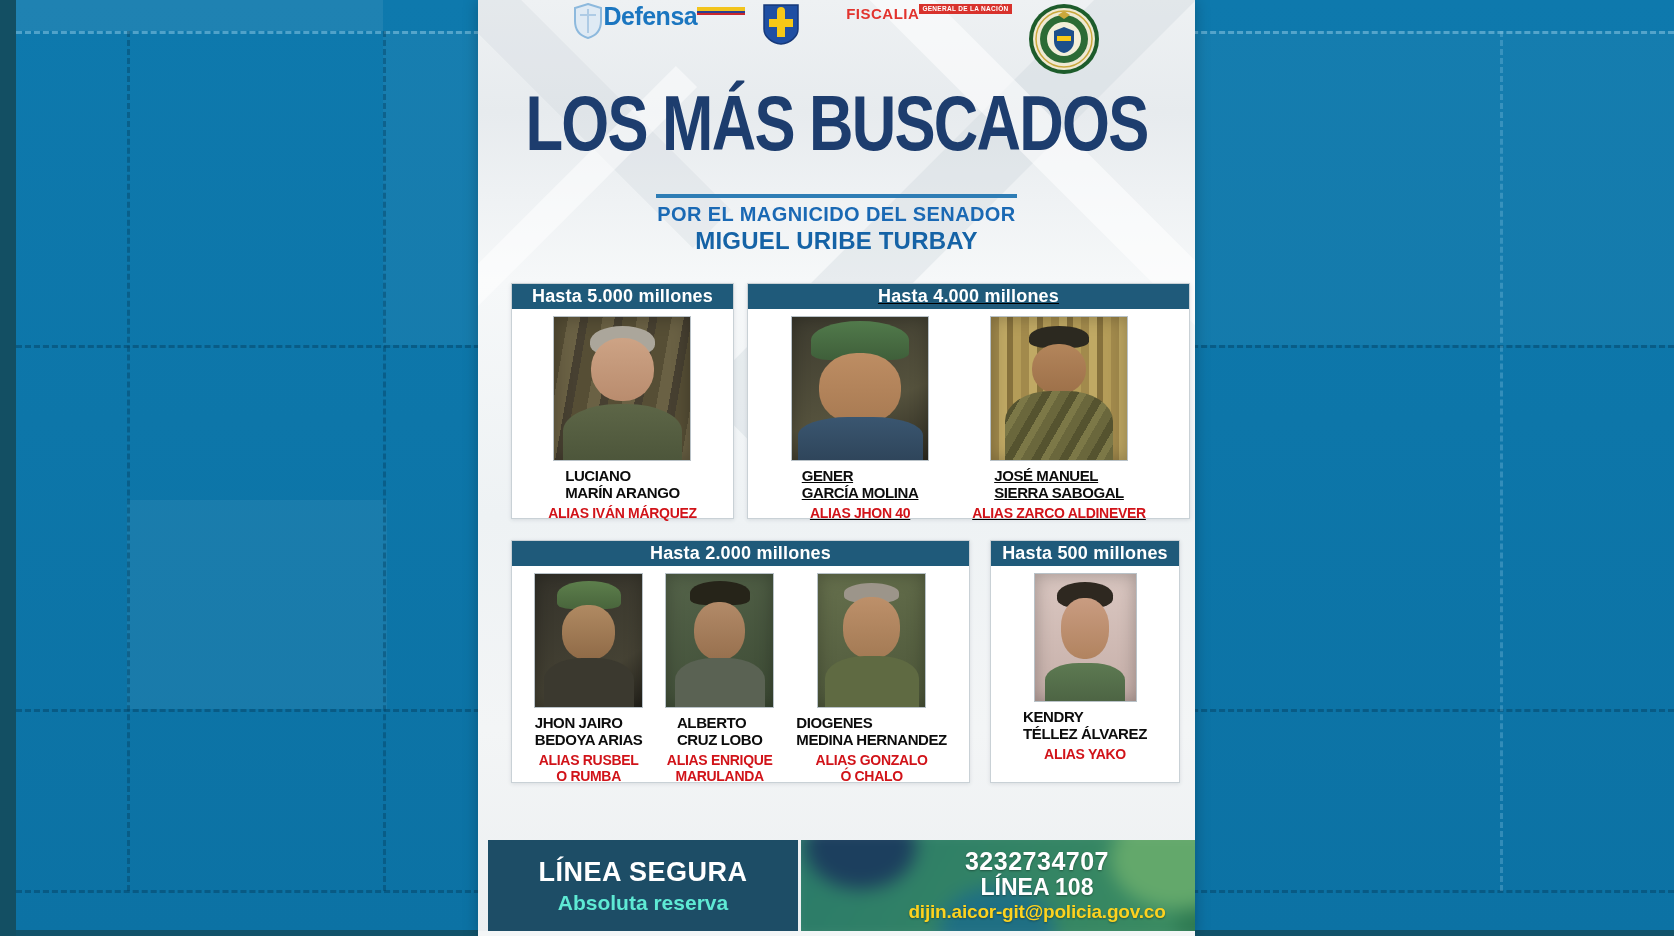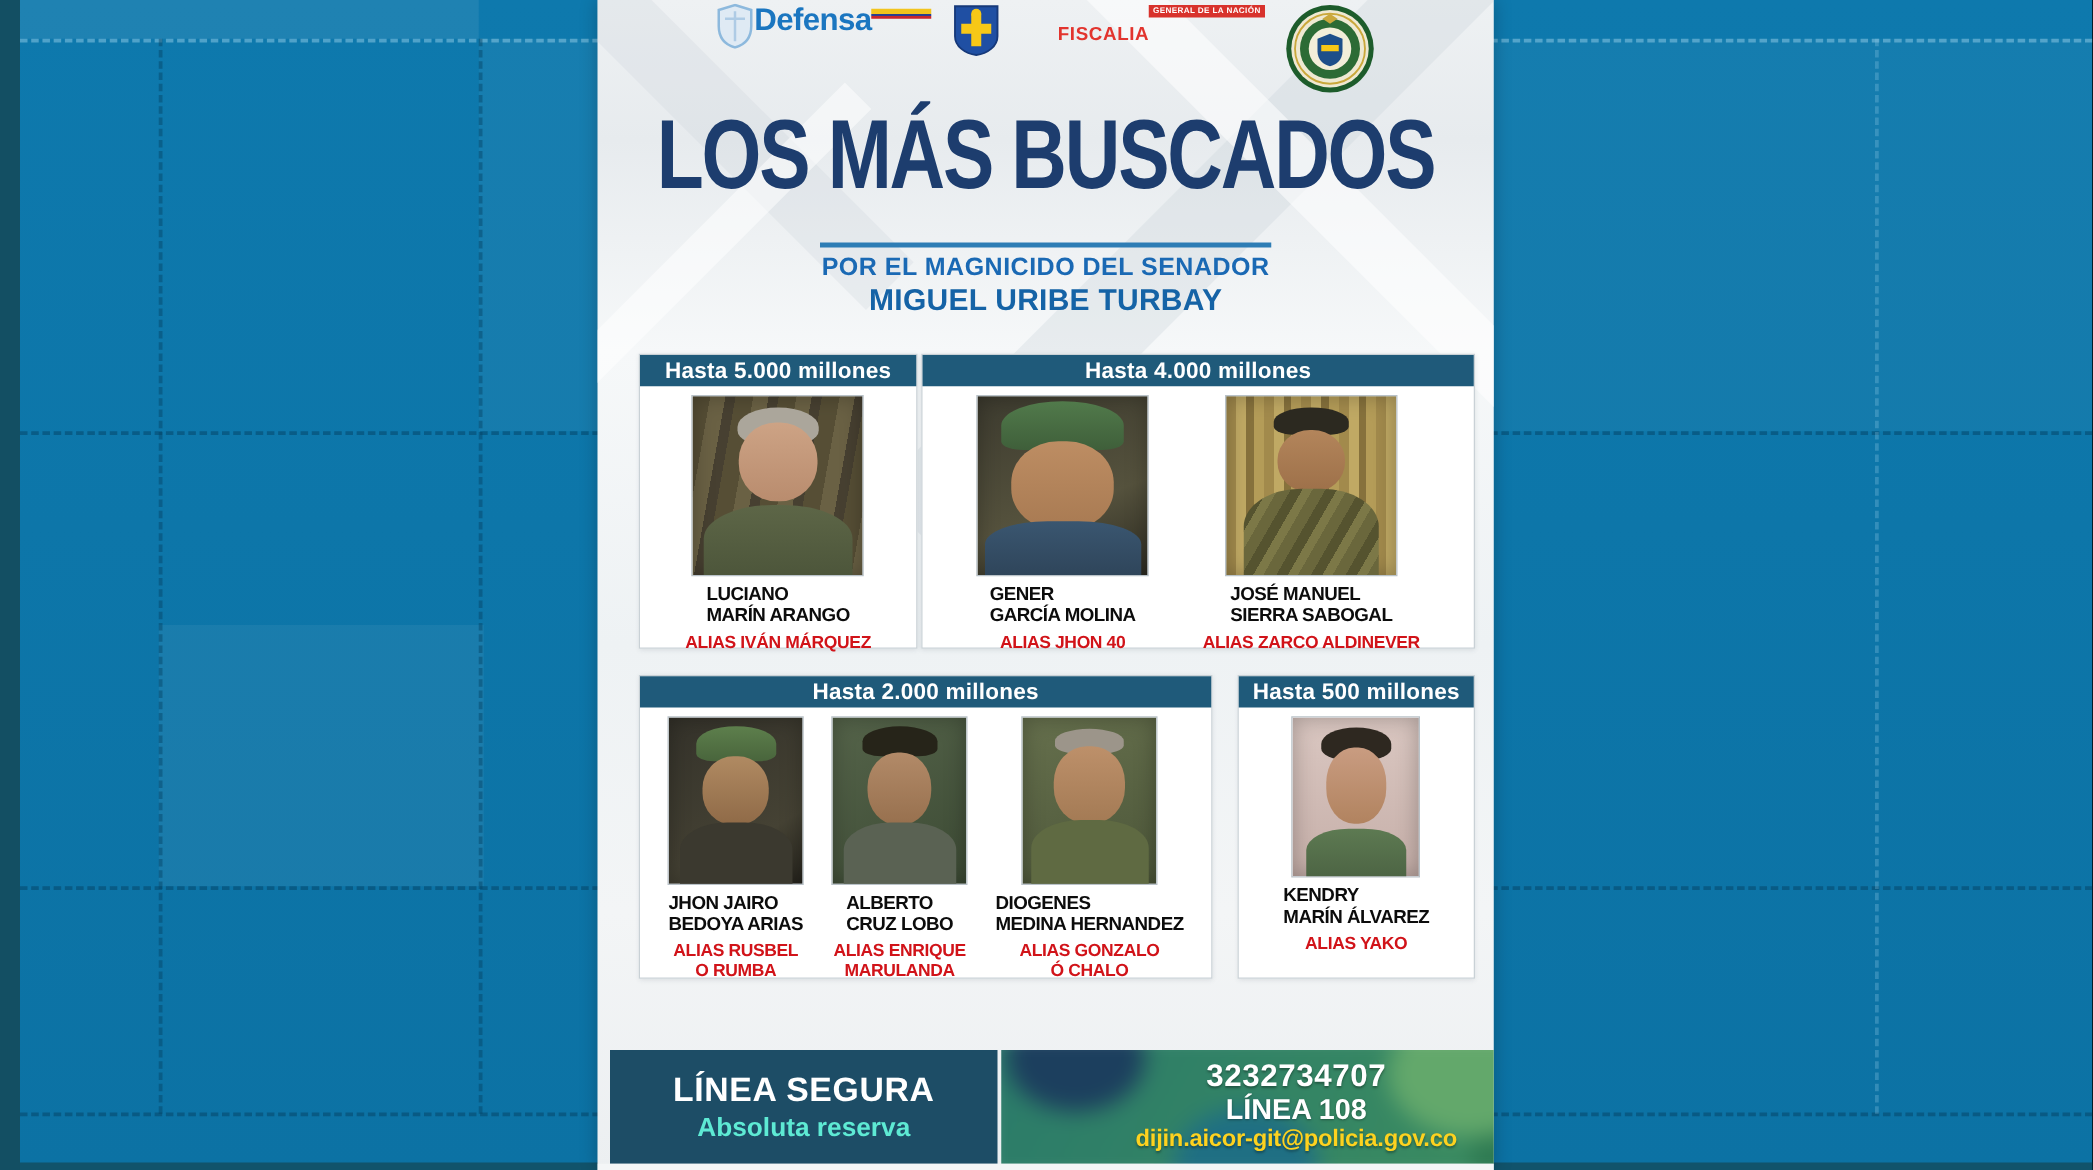--- a/index.html
+++ b/index.html
@@ -35,32 +35,32 @@
   .deco{position:absolute;pointer-events:none;}
   .deco.d1{width:900px;height:72px;right:-300px;top:64px;background:rgba(198,207,215,0.30);transform:rotate(-45deg);}
   .deco.d2{width:900px;height:46px;right:-330px;top:150px;background:rgba(255,255,255,0.55);transform:rotate(45deg);}
   .deco.d3{width:520px;height:54px;left:-210px;top:18px;background:rgba(203,211,219,0.28);transform:rotate(45deg);}
   .deco.d4{width:420px;height:30px;left:-150px;top:210px;background:rgba(255,255,255,0.5);transform:rotate(-45deg);}
   
   .logos{position:absolute;top:3px;left:0;width:100%;display:flex;justify-content:center;align-items:flex-start;gap:16px;}
   .logo-col{display:flex;align-items:flex-start;}
   .defensa-word{font-size:25px;font-weight:bold;color:#1b76c0;letter-spacing:-0.5px;line-height:1;margin-top:1px;}
   .flagbar{width:48px;height:8px;margin-top:4px;background:linear-gradient(180deg,#f2c41d 0 50%,#2a3f8f 50% 75%,#c8262c 75% 100%);}
-  .fiscalia-word{font-size:15px;font-weight:bold;color:#e2342e;letter-spacing:0.5px;line-height:1;margin-top:17px;padding-left:45px;}
+  .fiscalia-word{font-size:15px;font-weight:bold;color:#e2342e;letter-spacing:0.5px;line-height:1;margin-top:3px;padding-left:45px;}
   .fiscalia-banner{margin-top:1px;background:#d8322c;color:#fff;font-size:6.5px;font-weight:bold;padding:1px 3px;letter-spacing:0.3px;line-height:1.2;}
   
   .title{position:absolute;top:84px;left:0;width:100%;text-align:center;line-height:1;white-space:nowrap;}
   .title span{display:inline-block;font-size:70px;font-weight:bold;color:#1d3d6e;letter-spacing:-2px;transform:scale(0.88,1.12);transform-origin:center top;}
   .divider{position:absolute;top:194px;left:178px;width:361px;height:4px;background:#2e7db5;}
   .sub1{position:absolute;top:203px;left:0;width:100%;text-align:center;font-size:20px;font-weight:bold;color:#1a69b4;letter-spacing:0.4px;}
   .sub2{position:absolute;top:227px;left:0;width:100%;text-align:center;font-size:24px;font-weight:bold;color:#1563a6;letter-spacing:0.2px;}
   
   .card{position:absolute;background:#fff;border:1px solid #c9d1d6;box-shadow:0 1px 4px rgba(40,60,70,0.12);}
   .card1{left:33px;top:283px;width:221px;height:234px;}
-  .card2{left:259px;top:283px;width:441px;height:234px;}
+  .card2{left:269px;top:283px;width:441px;height:234px;text-decoration:underline;}
   .card3{left:33px;top:540px;width:457px;height:241px;}
   .card4{left:512px;top:540px;width:188px;height:241px;}
   .banner{height:25px;background:#1f5a7a;color:#fff;display:flex;align-items:center;justify-content:center;font-size:18px;font-weight:bold;letter-spacing:0.2px;}
   .people{display:flex;justify-content:space-evenly;align-items:flex-start;padding-top:7px;}
   .person{margin:0;display:flex;flex-direction:column;align-items:center;}
   .pname{font-size:15px;font-weight:bold;line-height:1.13;letter-spacing:-0.4px;color:#0c0c0c;margin-top:7px;text-align:left;}
   .palias{font-size:14px;font-weight:bold;line-height:1.15;letter-spacing:-0.3px;color:#d11319;margin-top:3px;text-align:center;}
   .nline,.aline{display:block;}
   
   .photo{position:relative;overflow:hidden;border:1px solid #b9c2c8;box-shadow:inset 0 0 18px rgba(0,0,0,0.28);}
@@ -292,21 +292,21 @@
       <header class="banner">Hasta 500 millones</header>
       <div class="people">
         <figure class="person">
           <div class="photo s101 ph-kendry">
             <div class="cap"></div>
             <div class="face"></div>
             <div class="torso"></div>
           </div>
           <figcaption class="pname">
             <span class="nline">KENDRY</span>
-            <span class="nline">MARÍN ÁLVAREZ</span>
+            <span class="nline">TÉLLEZ ÁLVAREZ</span>
           </figcaption>
           <div class="palias">
             <span class="aline">ALIAS YAKO</span>
           </div>
         </figure>
       </div>
     </section>
 
     <div class="panel-left">
       <div class="secure-title">LÍNEA SEGURA</div>

